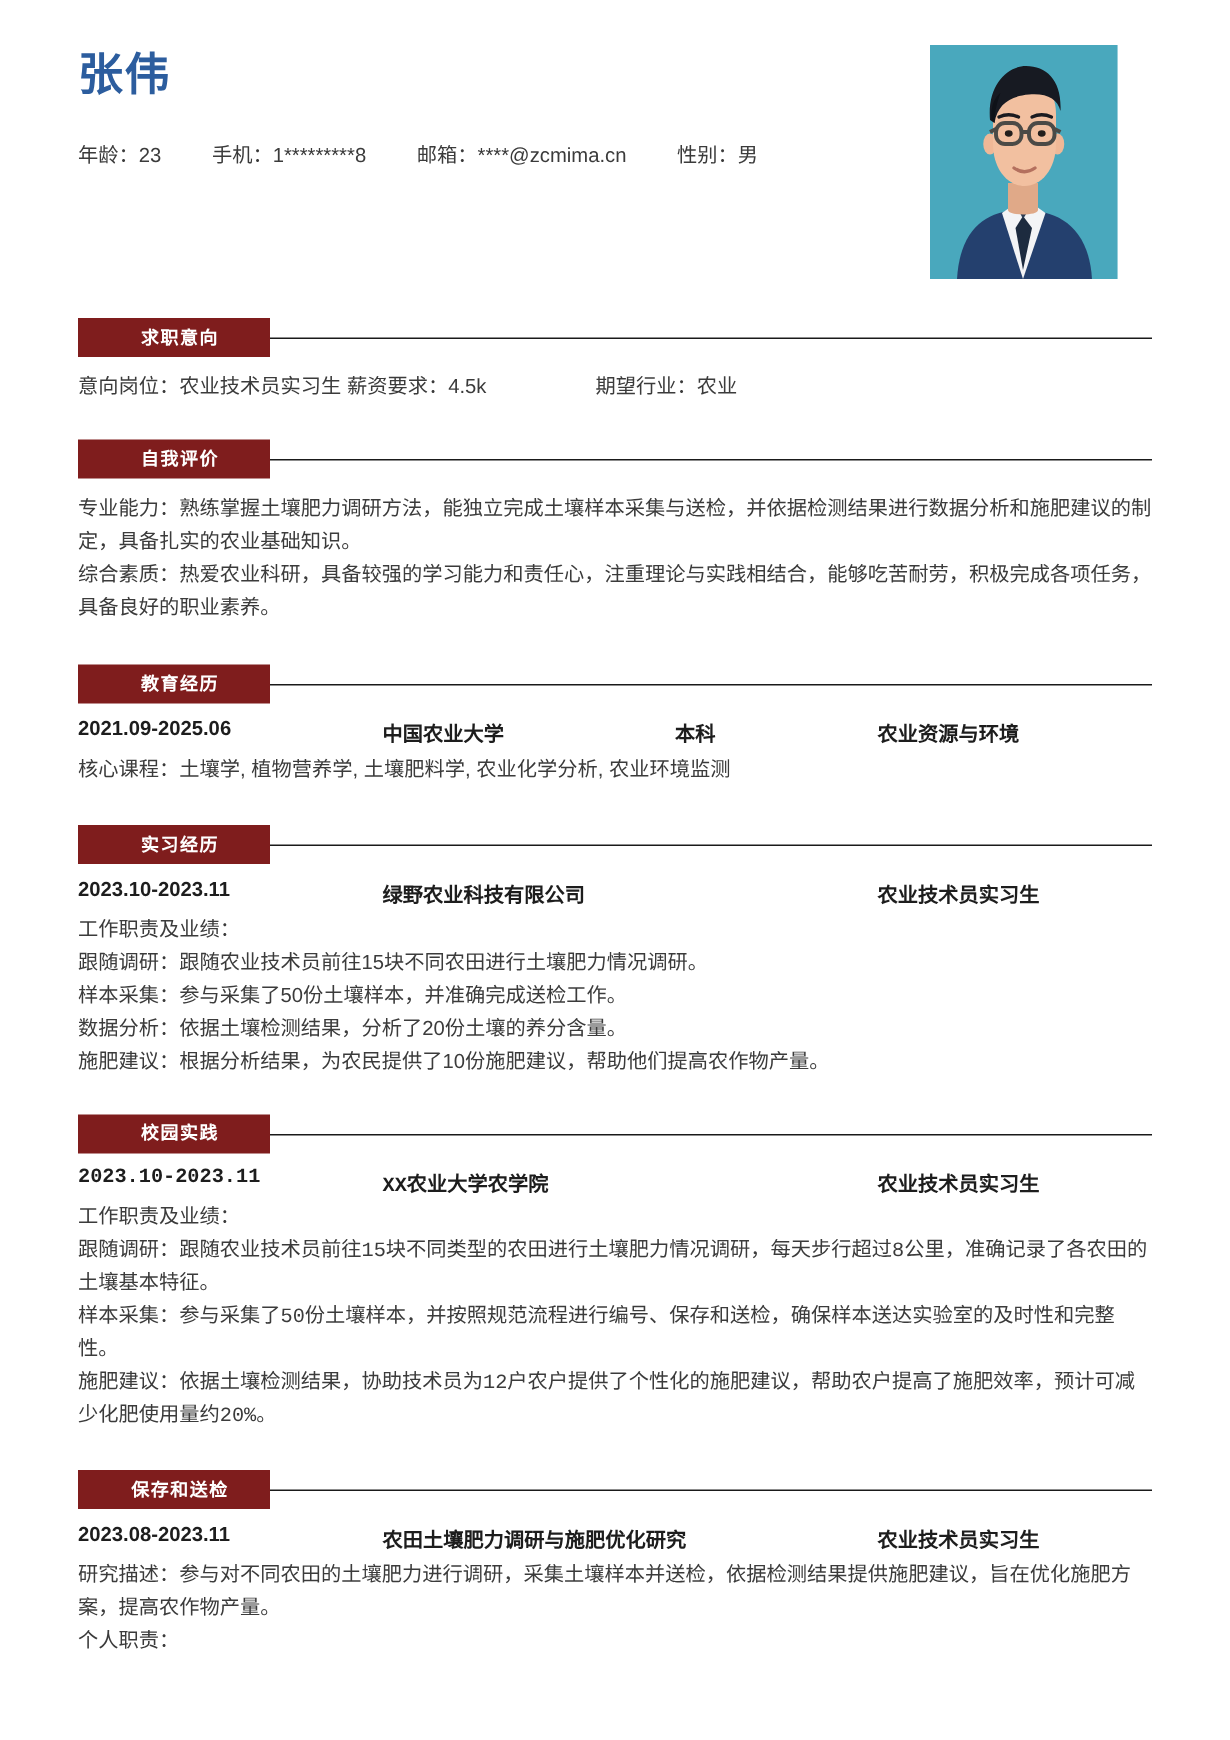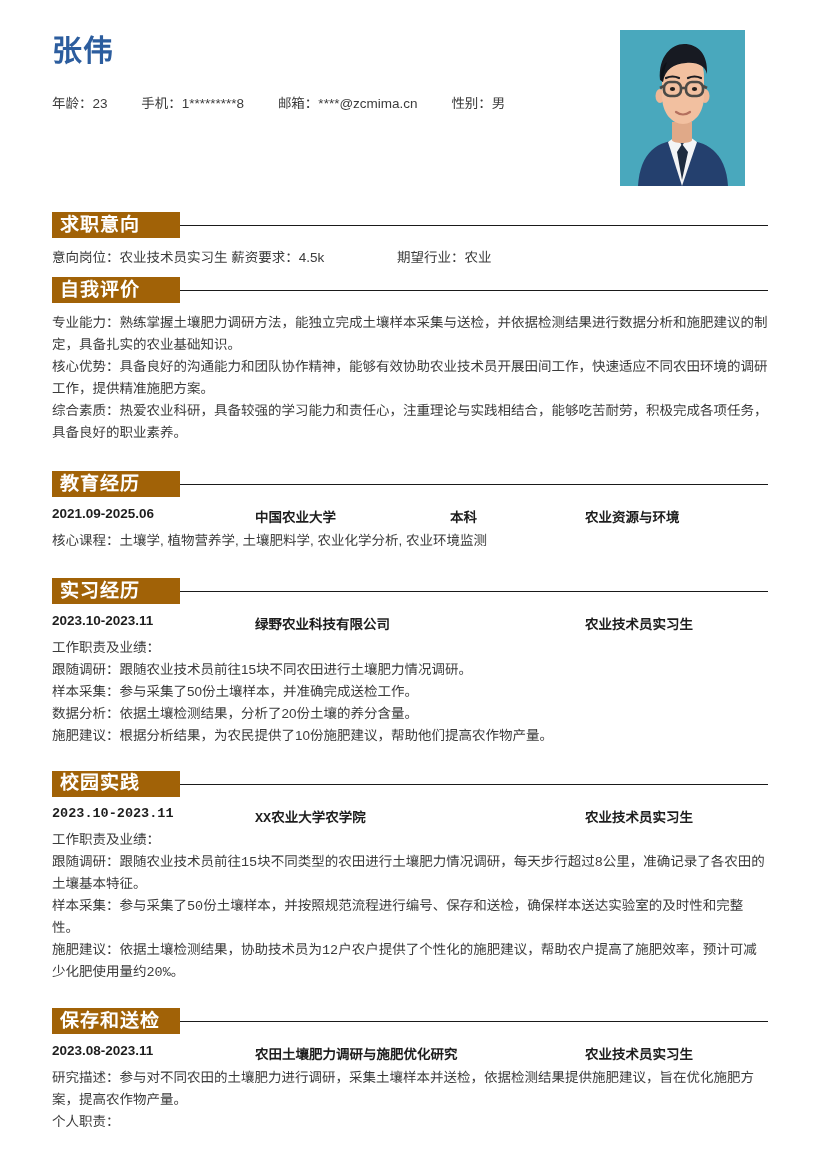--- a/index.html
+++ b/index.html
@@ -66,29 +66,29 @@
 
   
   .section { margin-top: 0; }
   .sec-head {
     position: relative;
     height: 26px;
     margin-bottom: 9px;
   }
   .sec-badge {
     display: inline-block;
-    background: #a16207;
+    background: #7f1d1d;
     color: #ffffff;
-    font-size: 19px;
+    font-size: 12px;
     font-weight: bold;
     letter-spacing: 1px;
     line-height: 26px;
     height: 26px;
     width: 128px;
-    text-align: left;
+    text-align: center;
     vertical-align: top;
     box-sizing: border-box;
     padding-left: 8px;
   }
   .sec-rule {
     position: absolute;
     left: 128px;
     right: 0;
     top: 13px;
     height: 1px;
@@ -112,21 +112,21 @@
     margin-bottom: 2px;
   }
   .col { position: absolute; top: 0; white-space: nowrap; }
   .c-date  { left: 0; }
   .c-b     { left: 203px; }
   .c-c     { left: 398px; }
   .c-d     { left: 533px; }
   .c-pos   { left: 533px; }
 
   .sp-ji  { margin-top: 22px; }
-  .sp-se  { margin-top: 8px; }
+  .sp-se  { margin-top: 24px; }
   .sp-edu { margin-top: 27px; }
   .sp-int { margin-top: 26px; }
   .sp-cam { margin-top: 24px; font-family: Liberation Mono, monospace; }
   .sp-res { margin-top: 24px; }
 </style>
 </head>
 <body>
 
 <div class="page">
 
@@ -195,21 +195,20 @@
     </div>
   </div>
 
   <div class="section sp-se">
     <div class="sec-head">
       <span class="sec-badge">自我评价</span>
       <span class="sec-rule"></span>
     </div>
     <div class="body-text">
       <p>专业能力：熟练掌握土壤肥力调研方法，能独立完成土壤样本采集与送检，并依据检测结果进行数据分析和施肥建议的制定，具备扎实的农业基础知识。</p>
-      <p>核心优势：具备良好的沟通能力和团队协作精神，能够有效协助农业技术员开展田间工作，快速适应不同农田环境的调研工作，提供精准施肥方案。</p>
       <p>综合素质：热爱农业科研，具备较强的学习能力和责任心，注重理论与实践相结合，能够吃苦耐劳，积极完成各项任务，具备良好的职业素养。</p>
     </div>
   </div>
 
   <div class="section sp-edu">
     <div class="sec-head">
       <span class="sec-badge">教育经历</span>
       <span class="sec-rule"></span>
     </div>
     <div class="row-4col">

